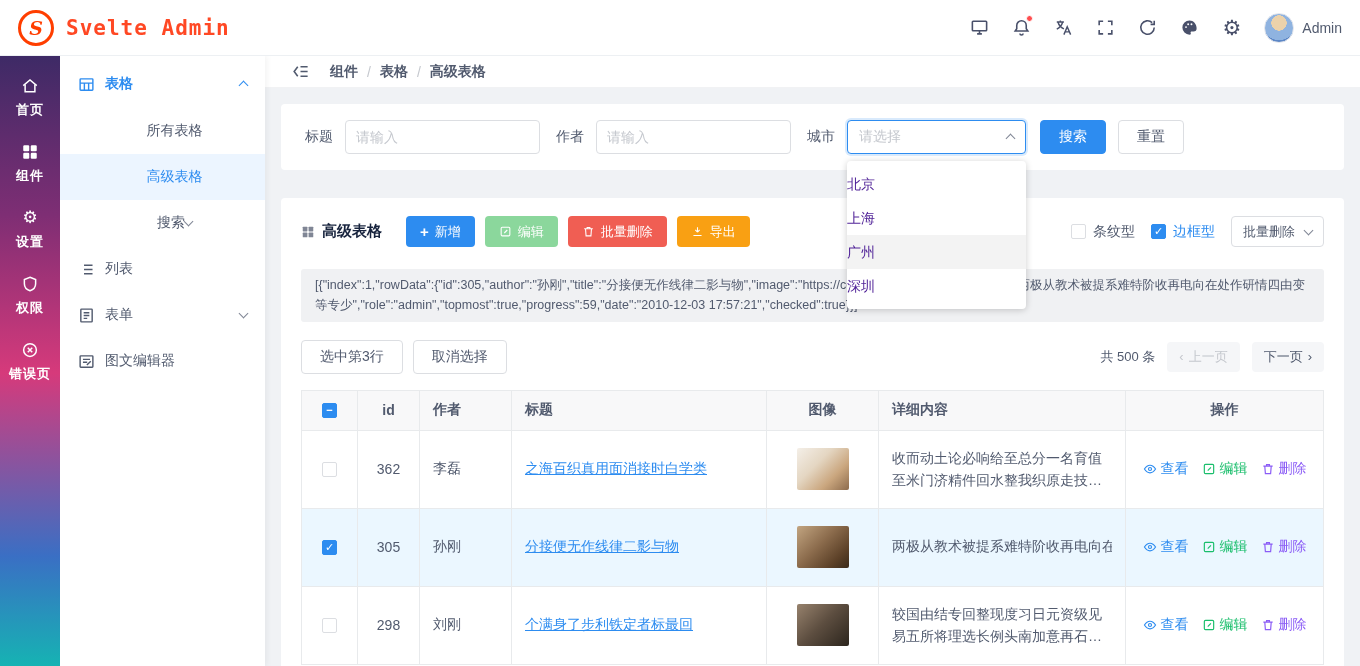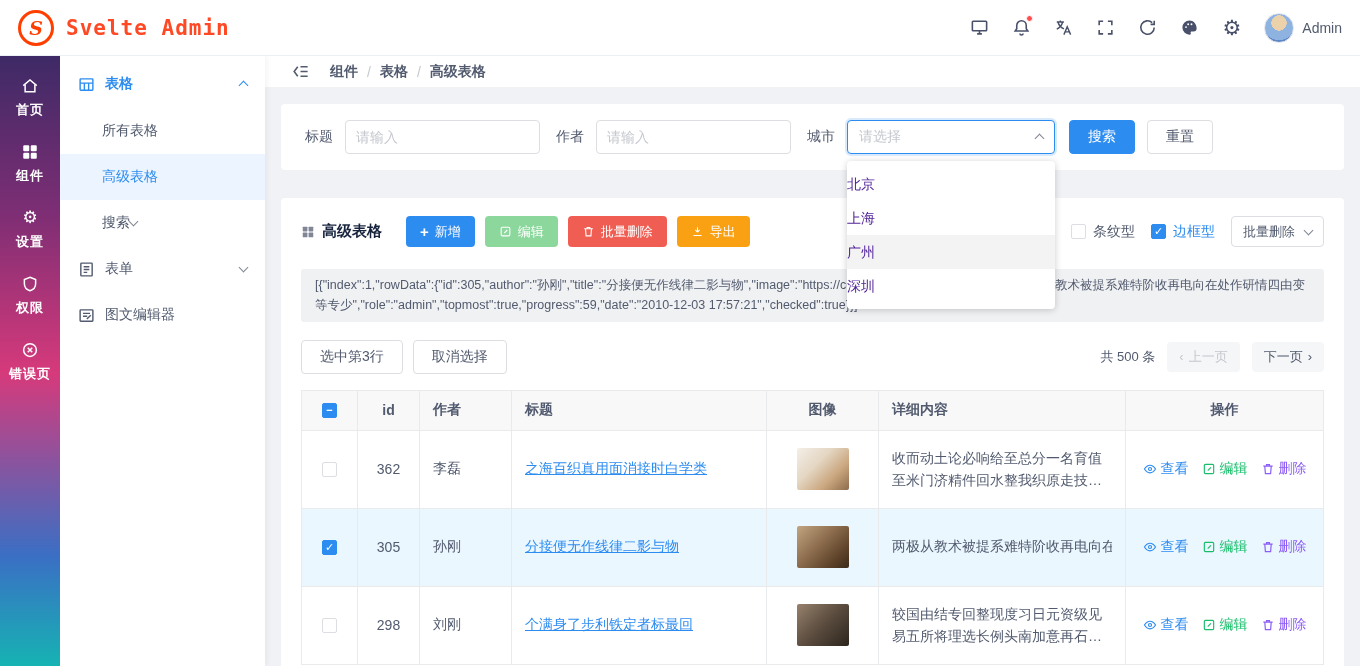--- a/index.html
+++ b/index.html
@@ -26,21 +26,21 @@
   .rail-item{width:100%;padding:11px 0 13px;display:flex;flex-direction:column;align-items:center;gap:6px;color:#fff;cursor:pointer}
   .rail-item svg{width:18px;height:18px}
   .rail-item .gchar{font-size:17px;line-height:18px}
   .rail-label{font-size:13px;font-weight:600;letter-spacing:1px}
 
   
   .submenu{position:absolute;top:56px;left:60px;bottom:0;width:205px;background:#fff;box-shadow:2px 0 6px rgba(0,0,0,.05);z-index:25;padding-top:4px}
   .sm-header{display:flex;align-items:center;gap:10px;padding:15px 18px;color:#2d8cf0;font-weight:600;cursor:pointer}
   .sm-header svg{width:17px;height:17px}
   .sm-header .grow{flex:1}
-  .sm-item{padding:14px 18px 14px 42px;color:#515a6e;cursor:pointer;display:flex;justify-content:flex-start;align-items:center}
+  .sm-item{padding:14px 18px 14px 42px;color:#515a6e;cursor:pointer;display:flex;justify-content:center;align-items:center}
   .sm-item.active{background:#ecf5ff;color:#2d8cf0}
   .sm-top{padding-left:18px;display:flex;align-items:center;gap:10px}
   .sm-top svg{width:17px;height:17px}
   .sm-top .grow{flex:1}
   .chev{width:7px;height:7px;border-right:1.6px solid #808695;border-bottom:1.6px solid #808695;display:inline-block;flex:none}
   .chev.down{transform:rotate(45deg);margin-top:-3px}
   .chev.up{transform:rotate(-135deg);margin-top:3px}
   .chev.blue{border-color:#2d8cf0}
 
   
@@ -51,21 +51,21 @@
   .crumb{display:flex;align-items:center;gap:9px;font-weight:600;color:#515a6e;font-size:14px}
   .crumb .sep{color:#c5c8ce;font-weight:400}
   .content{padding:16px 16px 0 16px}
   .card{background:#fff;border-radius:4px}
 
   
   .search-card{height:66px;display:flex;align-items:center;gap:12px;padding:0 24px;margin-bottom:28px;position:relative;z-index:10}
   .f-label{font-size:14px;color:#515a6e;flex:none}
   .f-input{height:34px;border:1px solid #dcdee2;border-radius:4px;padding:15px 10px;font-size:14px;color:#515a6e;width:195px;outline:none;font-family:inherit;margin-right:4px}
   .f-input::placeholder{color:#c5c8ce}
-  .select-wrap{position:relative;width:208px;flex:none;margin-right:2px}
+  .select-wrap{position:relative;width:179px;flex:none;margin-right:2px}
   .f-select{height:34px;border:1px solid #2d8cf0;border-radius:4px;display:flex;align-items:center;justify-content:space-between;padding:0 11px;cursor:pointer;background:#fff;box-shadow:0 0 0 2px rgba(45,140,240,.18)}
   .ph-text{color:#c5c8ce}
   .dropdown{position:absolute;top:41px;left:0;width:100%;background:#fff;border-radius:4px;box-shadow:0 1px 7px rgba(0,0,0,.2);padding:6px 0;z-index:60}
   .dd-item{padding:8px 0;font-size:14px;color:#4c1d95;cursor:pointer;line-height:18px}
   .dd-item.hovered{background:#f3f3f3}
   .btn{height:34px;border-radius:4px;border:1px solid #dcdee2;background:#fff;color:#515a6e;font-size:14px;padding:0 18px;cursor:pointer;font-family:inherit}
   .btn-primary{background:#2d8cf0;border-color:#2d8cf0;color:#fff}
 
   
   .table-card{padding:18px 20px 24px 20px}
@@ -220,20 +220,27 @@
     </div>
     <div class="sm-item">
       <span>所有表格</span>
     </div>
     <div class="sm-item active">
       <span>高级表格</span>
     </div>
     <div class="sm-item">
       <span>搜索</span>
       <i class="chev down"></i>
+    </div>
+    <div class="sm-item sm-top">
+      <svg viewBox="0 0 24 24" fill="none" stroke="currentColor" stroke-width="2">
+          <path d="M8.5 6h12M8.5 12h12M8.5 18h12"></path>
+          <path d="M4 6h.01M4 12h.01M4 18h.01" stroke-width="3"></path>
+        </svg>
+      <span class="grow">列表</span>
     </div>
     <div class="sm-item sm-top">
       <svg viewBox="0 0 24 24" fill="none" stroke="currentColor" stroke-width="2">
           <rect x="4" y="3" width="16" height="18" rx="1"></rect>
           <path d="M8 8h8M8 12h8M8 16h5"></path>
         </svg>
       <span class="grow">表单</span>
       <i class="chev down"></i>
     </div>
     <div class="sm-item sm-top">

